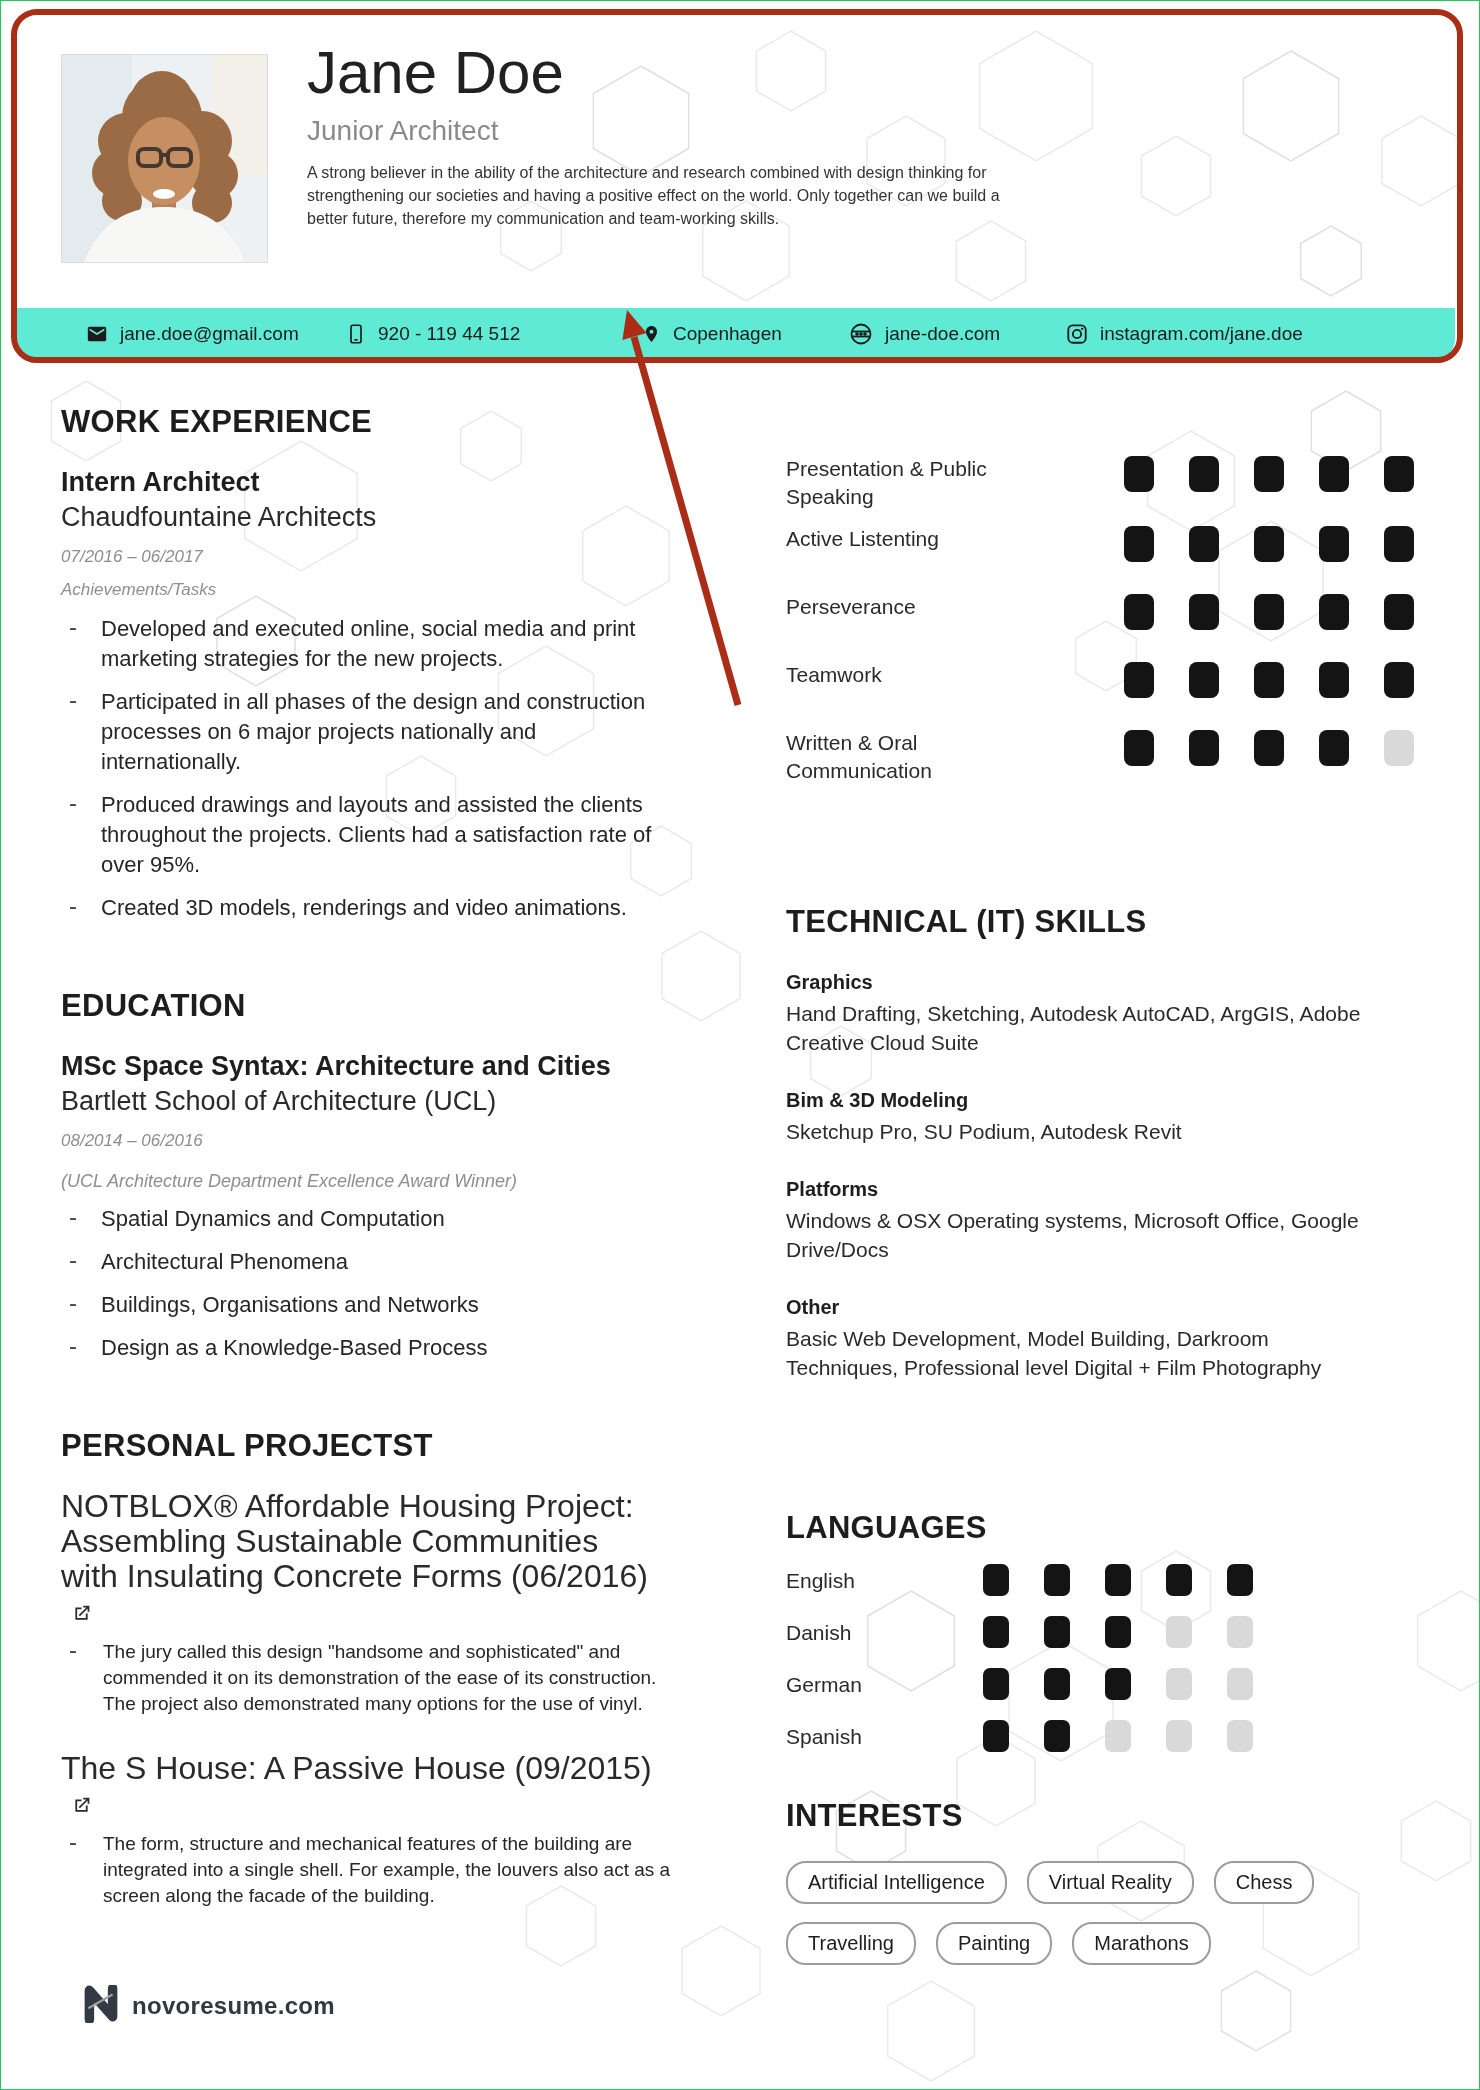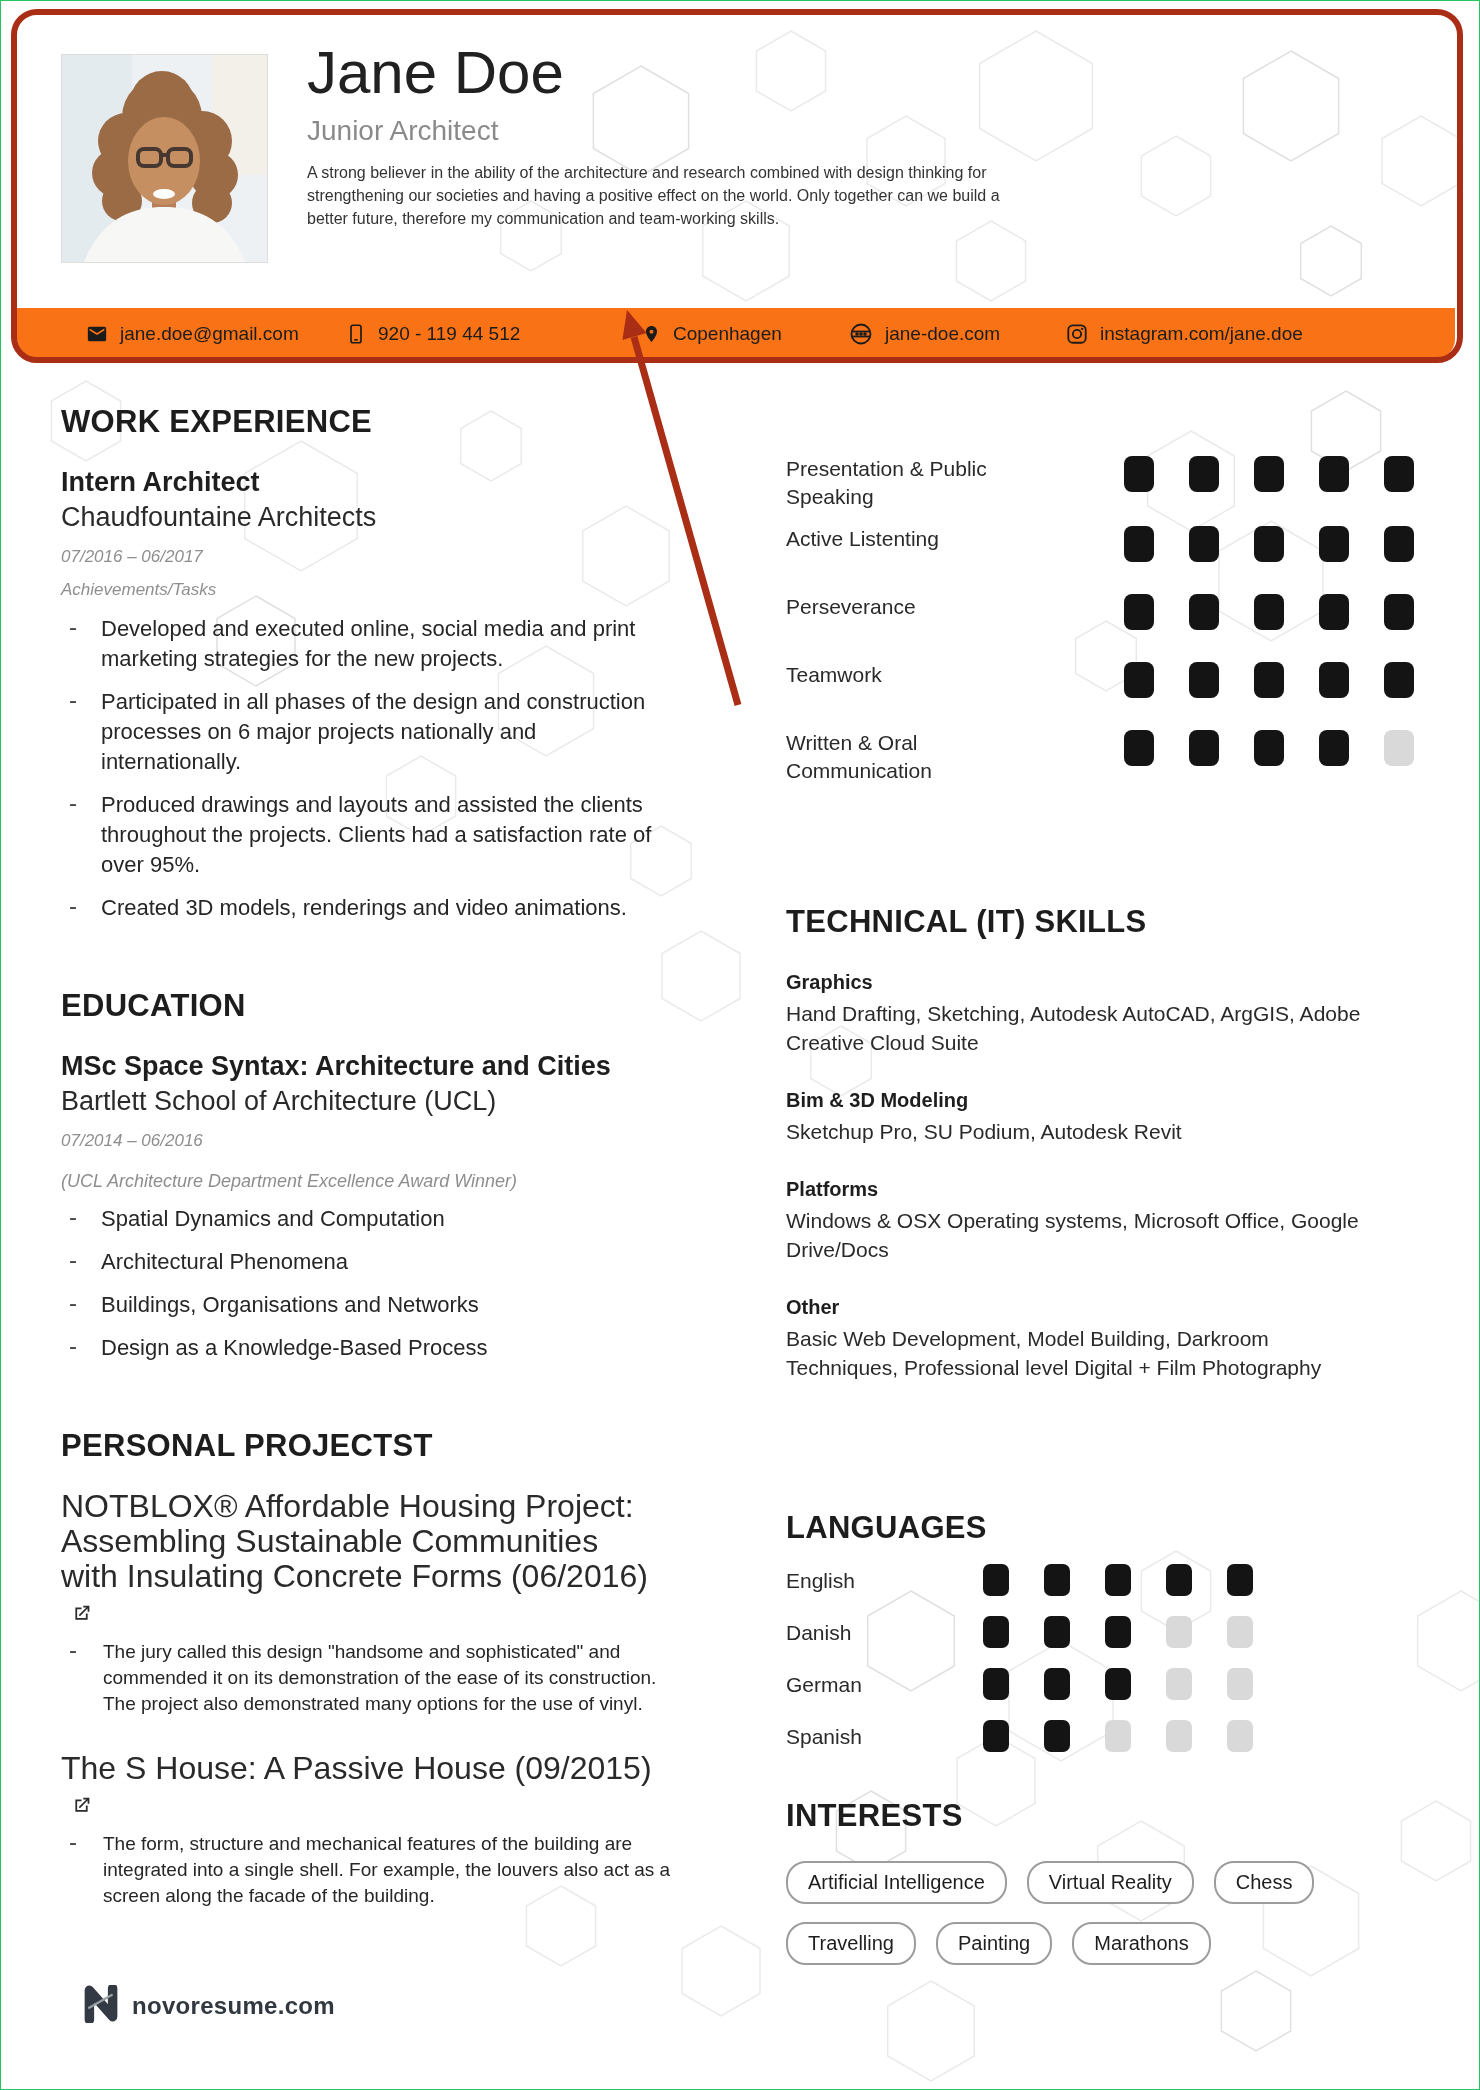--- a/index.html
+++ b/index.html
@@ -11,21 +11,21 @@
 
   
   .photo{position:absolute;left:60px;top:53px;width:205px;height:207px;
          border:1px solid #ddd;background:#eef1f3;overflow:hidden;}
   .name{position:absolute;left:306px;top:40px;font-size:60px;line-height:64px;color:#212121;}
   .job-title{position:absolute;left:306px;top:114px;font-size:28px;color:#8a8a8a;}
   .summary{position:absolute;left:306px;top:160px;width:725px;font-size:16px;
            line-height:23px;color:#333;}
 
   .contact-bar{position:absolute;left:16px;top:307px;width:1438px;height:51px;
-               background:#f97316;border-radius:0 0 20px 20px;}
+               background:#5eead4;border-radius:0 0 20px 20px;}
   .c-item{position:absolute;top:0;height:100%;display:flex;align-items:center;gap:12px;
           font-size:19px;color:#1c1c1c;}
   .c-item svg{display:block;}
 
   
   .annotation-box{position:absolute;left:10px;top:8px;width:1452px;height:354px;
                   border:6px solid #aa2d15;border-radius:26px;box-sizing:border-box;
                   z-index:3;pointer-events:none;}
   .arrow{position:absolute;left:0;top:0;width:1480px;height:2090px;z-index:4;pointer-events:none;}
 
@@ -213,21 +213,21 @@
           <li>Participated in all phases of the design and construction processes on 6 major projects nationally and internationally.</li>
           <li>Produced drawings and layouts and assisted the clients throughout the projects. Clients had a satisfaction rate of over 95%.</li>
           <li>Created 3D models, renderings and video animations.</li>
         </ul>
       </div>
 
       <div class="sec" style="top:988px">
         <h2>EDUCATION</h2>
         <div class="role">MSc Space Syntax: Architecture and Cities</div>
         <div class="org">Bartlett School of Architecture (UCL)</div>
-        <div class="dates">07/2014 – 06/2016</div>
+        <div class="dates">08/2014 – 06/2016</div>
         <div class="note">(UCL Architecture Department Excellence Award Winner)</div>
         <ul class="bul" style="margin-top:12px">
           <li>Spatial Dynamics and Computation</li>
           <li>Architectural Phenomena</li>
           <li>Buildings, Organisations and Networks</li>
           <li>Design as a Knowledge-Based Process</li>
         </ul>
       </div>
 
       <div class="sec" style="top:1428px">

